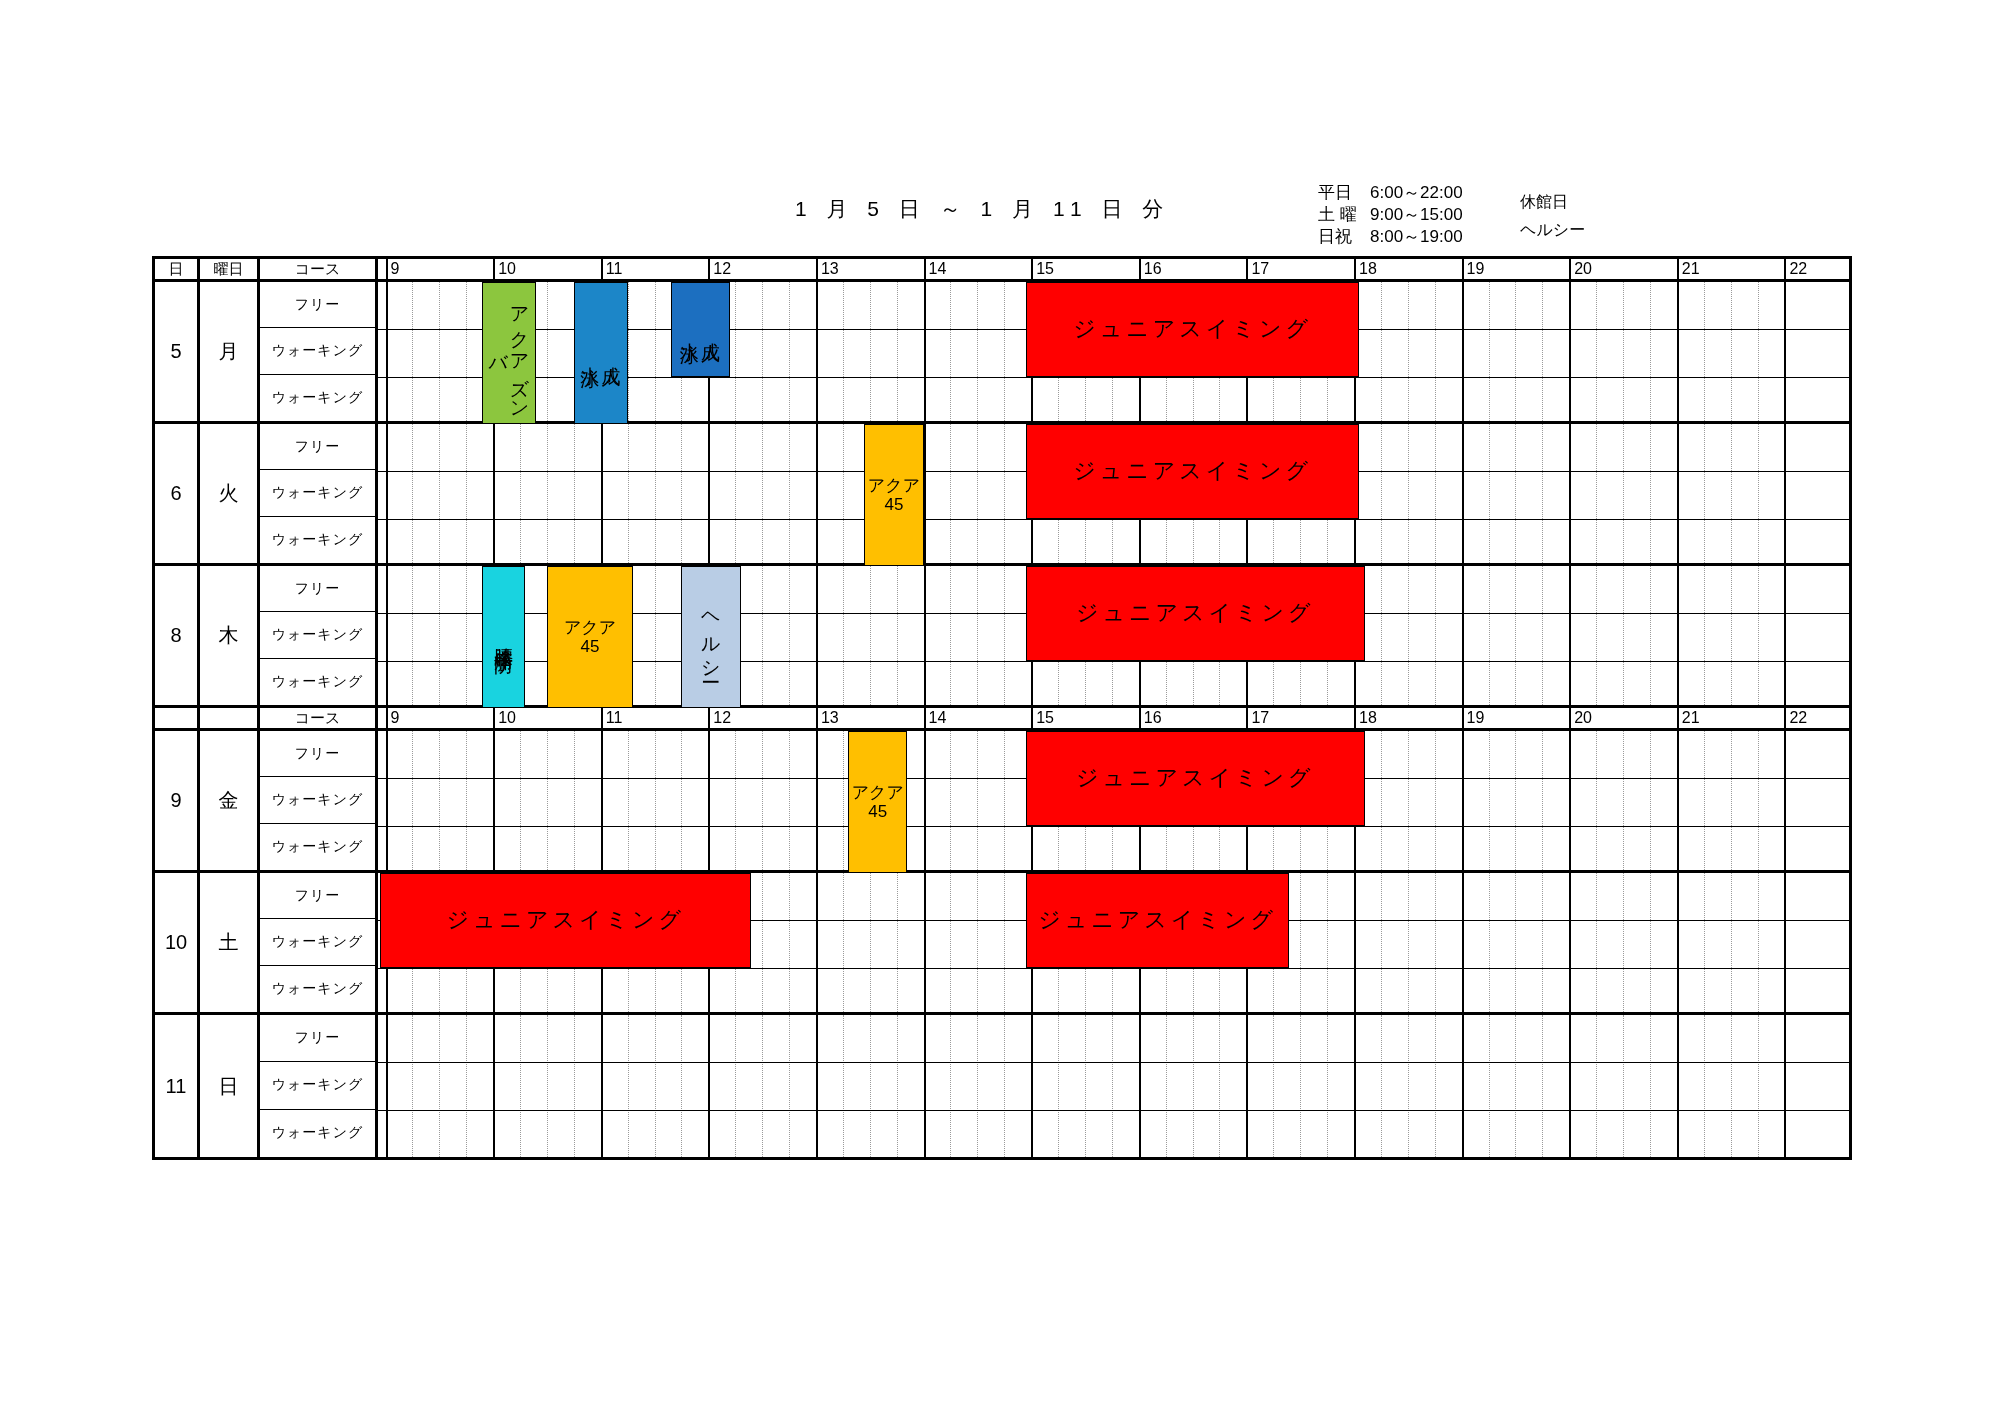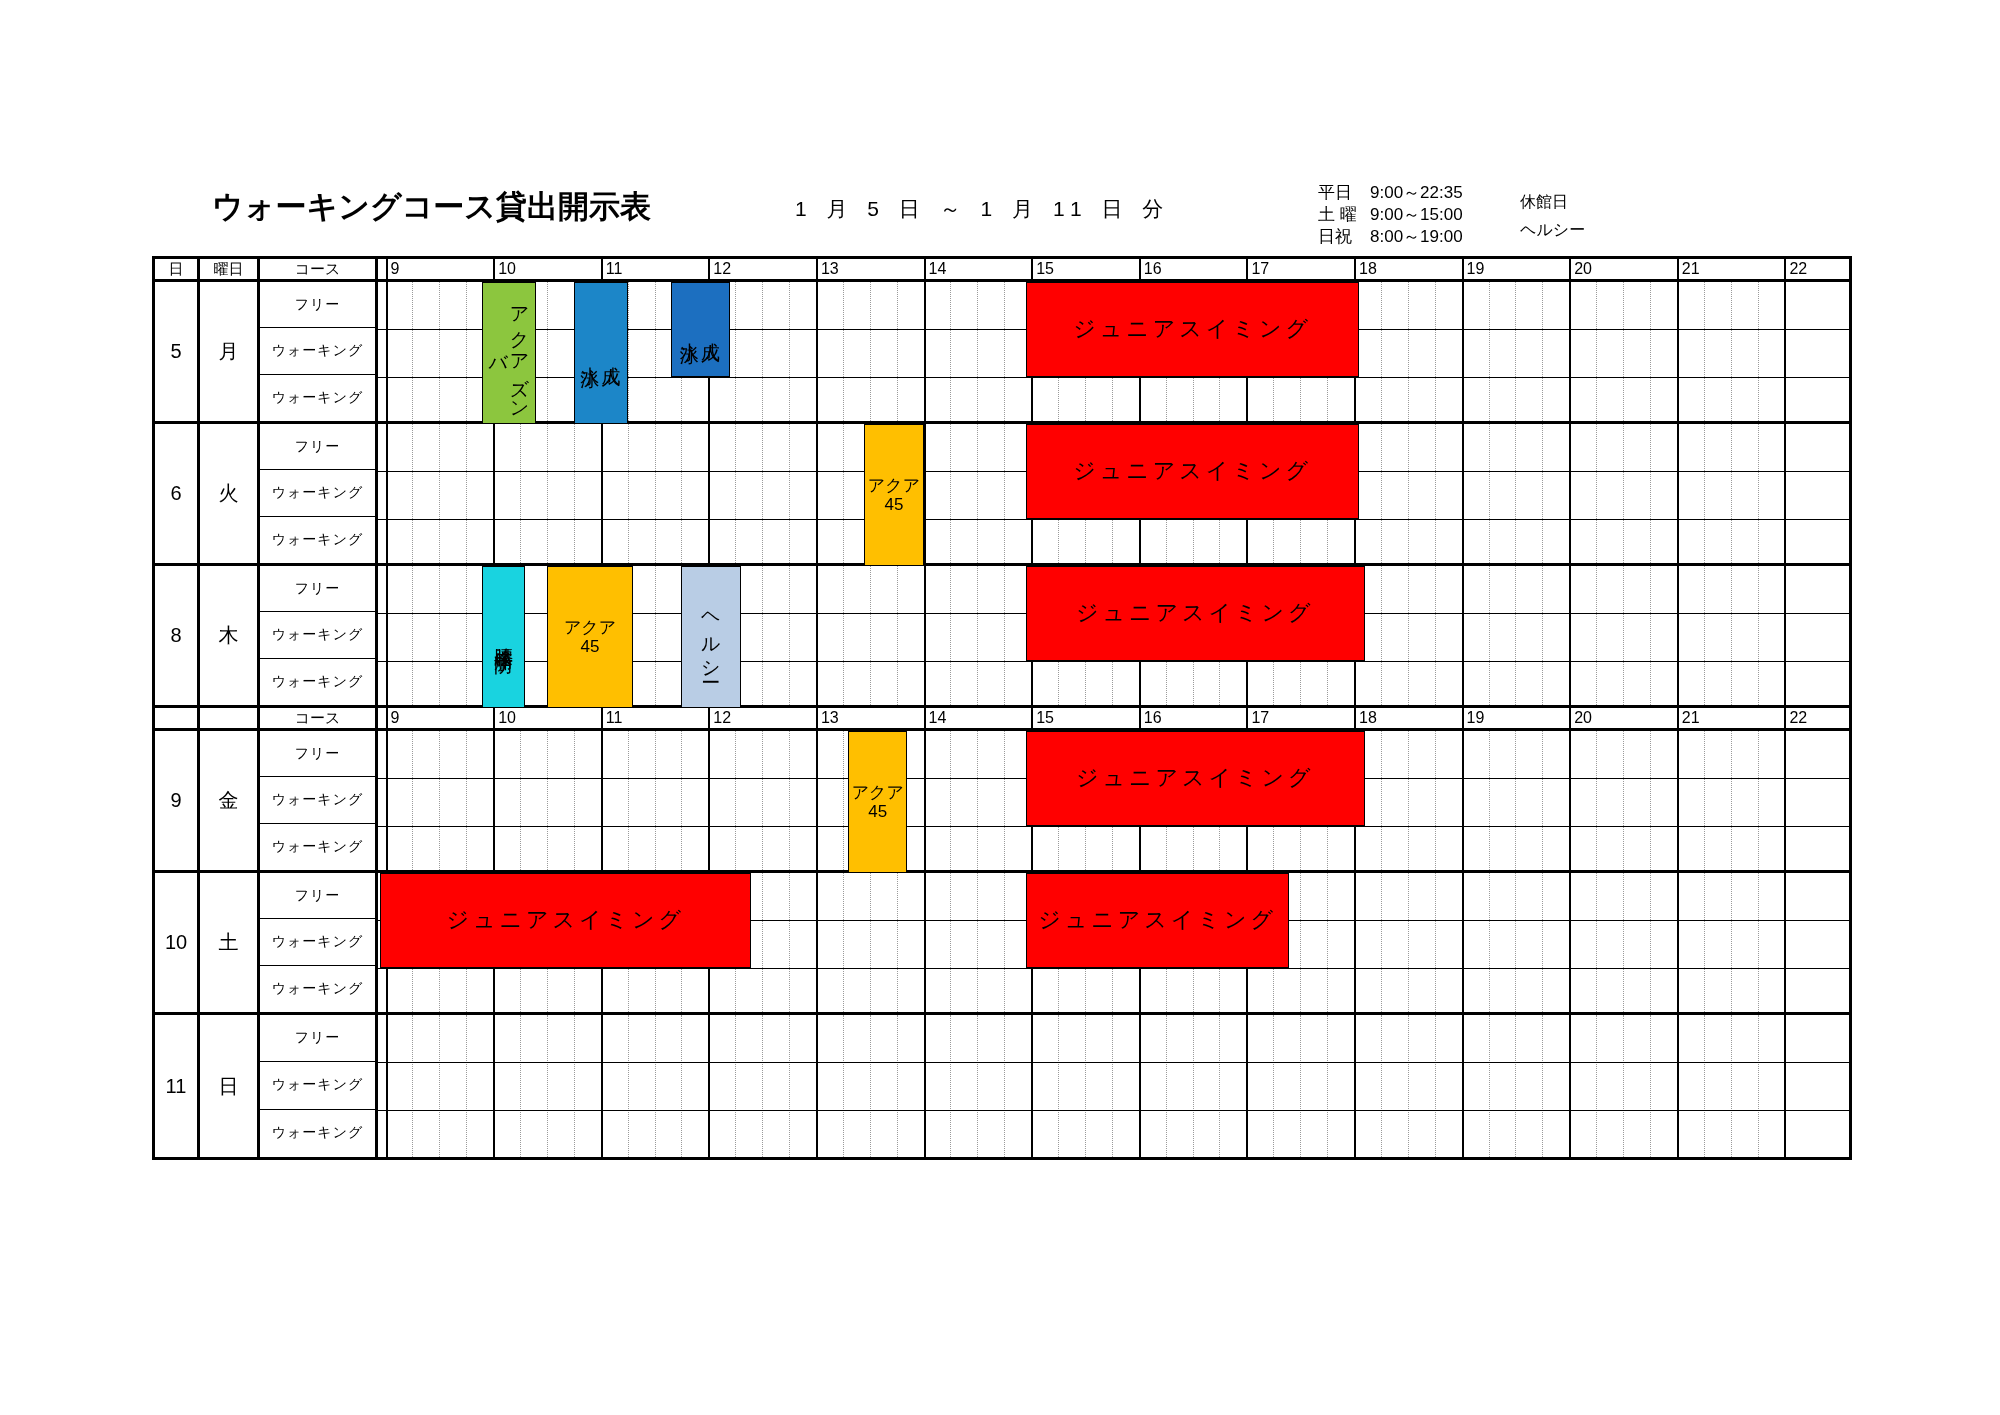--- a/index.html
+++ b/index.html
@@ -189,26 +189,25 @@
     font-size: 19px;
     letter-spacing: 2px;
     white-space: pre-line;
   }
 </style>
 </head>
 <body>
 
 <div id="sheet">
 
-  <div class="title">ウォーキングコース貸出開示表</div>
   <div class="period">1 月 5 日 ～ 1 月 11 日 分</div>
 
   <div class="hours">
     <span class="row">
-      <span class="lbl">平日</span><span>9:00～22:35</span>
+      <span class="lbl">平日</span><span>6:00～22:00</span>
     </span>
     <span class="row">
       <span class="lbl">土 曜</span><span>9:00～15:00</span>
     </span>
     <span class="row">
       <span class="lbl">日祝</span><span>8:00～19:00</span>
     </span>
   </div>
 
   <div class="closed">

